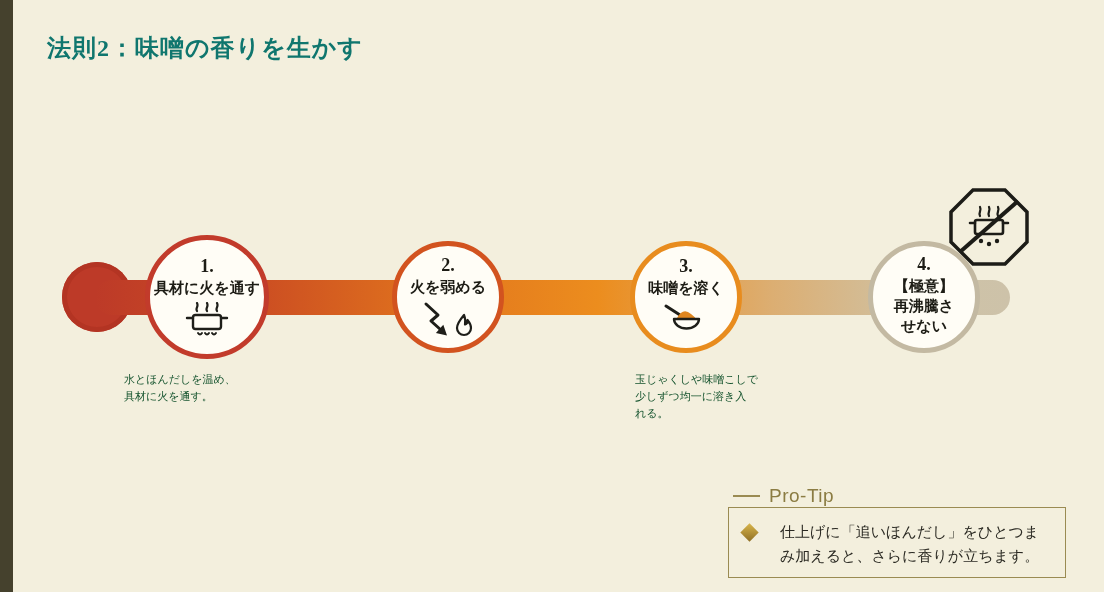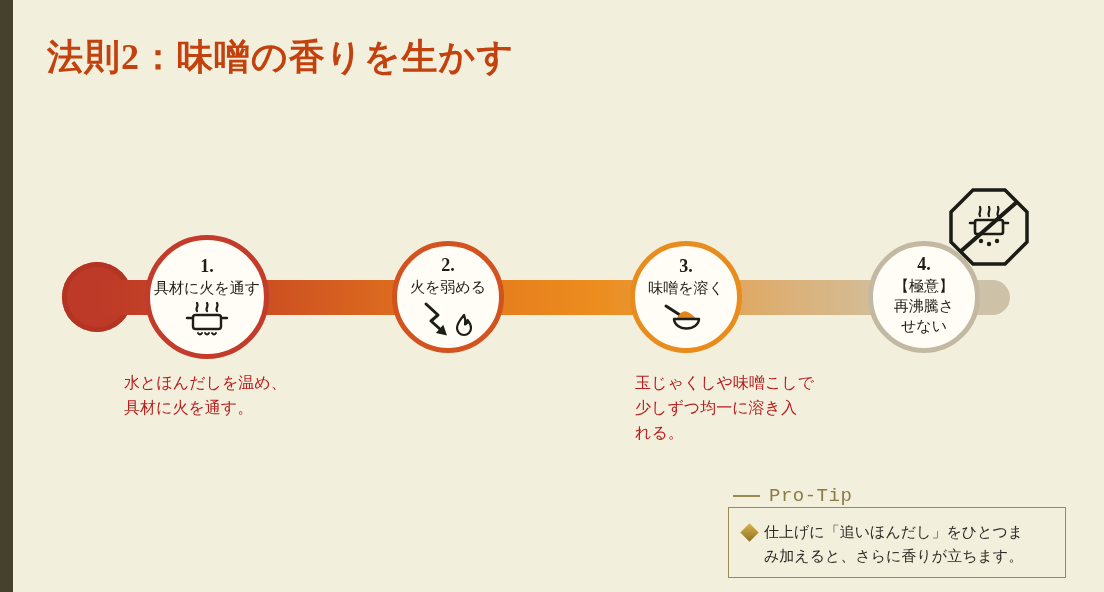--- a/index.html
+++ b/index.html
@@ -12,22 +12,22 @@
     margin: 0 auto;
   }
   .leftbar {
     position: absolute; left: 0; top: 0;
     width: 13px; height: 592px;
     background: #45412d;
   }
   .title {
     position: absolute; left: 47px; top: 30px;
     font-family: "Liberation Serif", serif;
-    font-weight: bold; font-size: 36px; line-height: 1.55;
-    color: #c2410c; letter-spacing: 1px;
+    font-weight: bold; font-size: 24px; line-height: 1.55;
+    color: #0f766e; letter-spacing: 1px;
   }
   .title-line { display: block; }
 
   
   .timeline-bar {
     position: absolute; left: 95px; top: 280px;
     width: 915px; height: 35px; border-radius: 18px;
     background: linear-gradient(90deg,
       #bd3a28 0%, #cc4e22 18%, #e2761d 38%, #ec8d1e 55%,
       #dcae72 74%, #cfc3a6 90%, #cdc2a9 100%);
@@ -48,29 +48,29 @@
   .c1 { left: 145px; top: 235px; width: 124px; height: 124px; border: 5px solid #c23b2b; }
   .c2 { left: 392px; top: 241px; width: 112px; height: 112px; border: 5px solid #d2531f; }
   .c3 { left: 630px; top: 241px; width: 112px; height: 112px; border: 5px solid #e88c1e; }
   .c4 { left: 868px; top: 241px; width: 112px; height: 112px; border: 5px solid #c3b9a2; }
   .step-num {
     font-family: "Liberation Serif", serif;
     font-weight: bold; font-size: 18px; color: #1d1c15;
     margin-bottom: 1px;
   }
   .step-label {
-    font-weight: normal; font-size: 15px; color: #1d1c15;
+    font-weight: bold; font-size: 15px; color: #1d1c15;
     line-height: 1.35; margin-bottom: 4px; white-space: pre-line;
   }
   .step-icon { display: block; }
 
   
   .desc {
     position: absolute; top: 371px;
-    font-size: 16px; line-height: 1.55; color: #b91c1c;
+    font-size: 11px; line-height: 1.55; color: #14532d;
     white-space: pre-line;
   }
   .d1 { left: 124px; }
   .d2 { left: 364px; }
   .d3 { left: 595px; margin-left: 40px; }
   .d4 { left: 833px; }
 
   
   .sign { position: absolute; left: 947px; top: 186px; }
 
@@ -82,25 +82,25 @@
   }
   .protip-title-row {
     position: absolute; top: -23px; left: 4px;
     display: flex; align-items: center; gap: 9px;
   }
   .protip-dash {
     display: inline-block; width: 27px; height: 2px;
     background: #9a8b52;
   }
   .protip-title-text {
-    font-family: Liberation Mono, monospace;
+    font-family: Liberation Sans, sans-serif;
     font-size: 19px; color: #8b7c43; letter-spacing: 0.5px;
   }
   .protip-body {
-    display: flex; gap: 8px; align-items: flex-start;
+    display: flex; gap: 24px; align-items: flex-start;
     padding: 12px 12px 0 14px;
   }
   .diamond-icon {
     flex: none; width: 13px; height: 13px; margin-top: 6px;
     background: linear-gradient(135deg, #d8b54b 0%, #8f6f24 100%);
     transform: rotate(45deg);
   }
   .protip-text {
     font-size: 15px; line-height: 1.6; color: #2a2922;
     white-space: pre-line;

